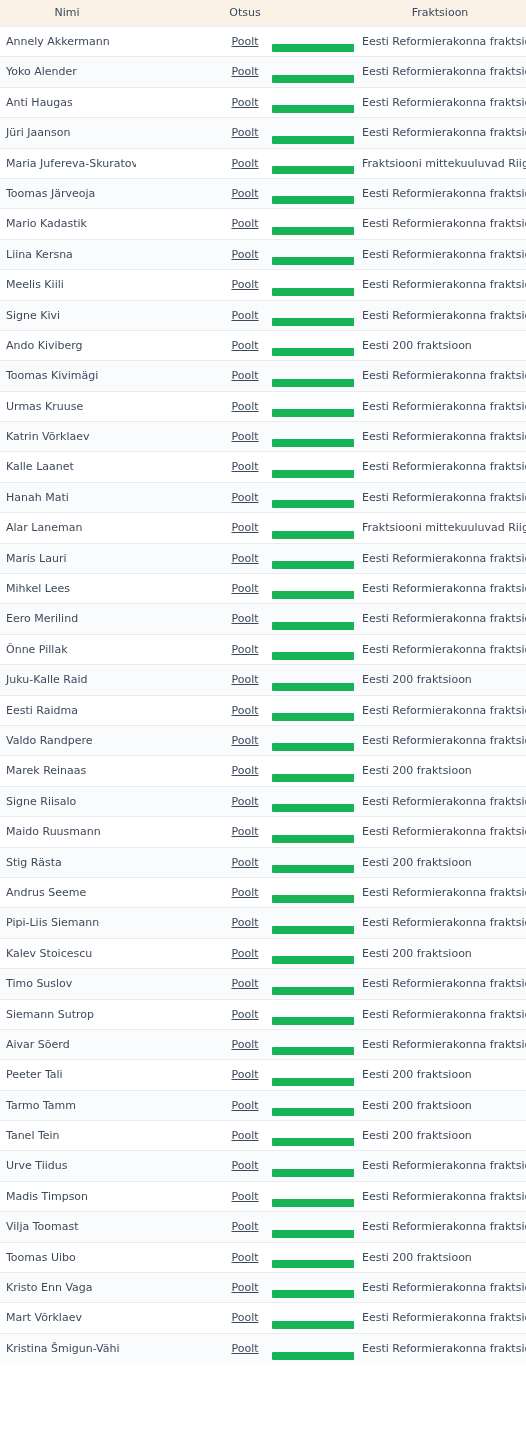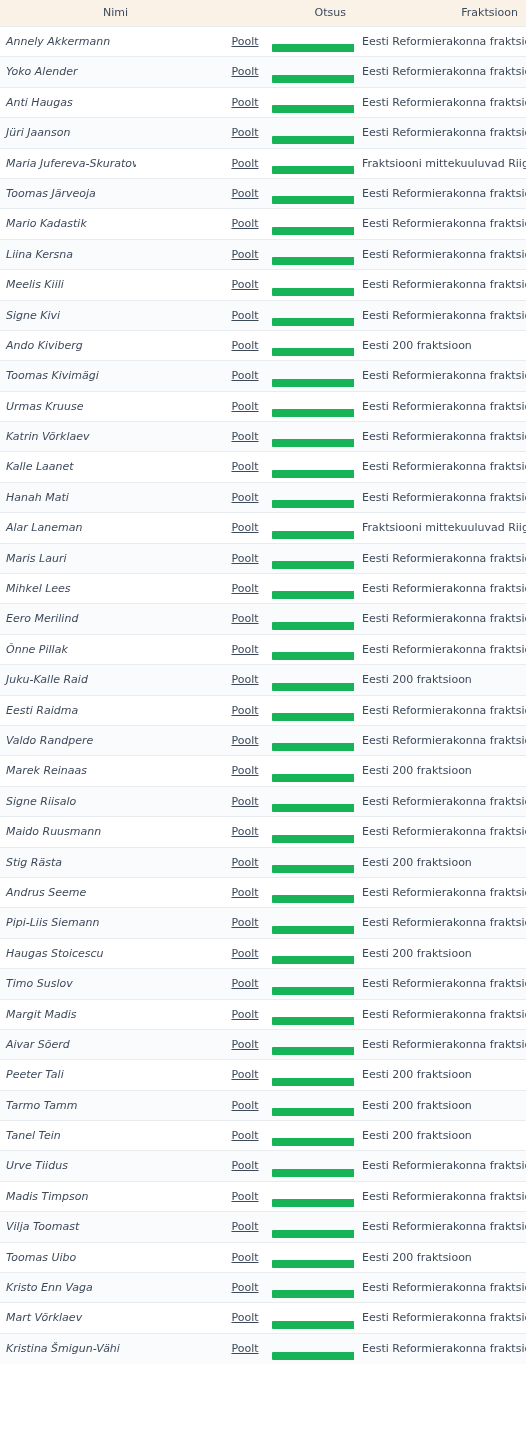--- a/index.html
+++ b/index.html
@@ -23,21 +23,21 @@
 
   .vote-table col.col-name  { width: 136px; }
   .vote-table col.col-vote  { width: 218px; }
   .vote-table col.col-frac  { width: 172px; }
 
   thead th {
     background: #faf1e7;
     color: #3d4a5c;
     font-size: 11px;
     font-weight: 400;
-    text-align: right;
+    text-align: center;
     padding: 6px 8px 7px 8px;
     height: 20px;
     box-sizing: border-box;
     white-space: nowrap;
     overflow: hidden;
   }
   thead th.th-name { padding-left: 6px; }
   thead th.th-vote { padding-left: 8px; }
   thead th.th-frac { padding-left: 8px; }
 
@@ -53,21 +53,20 @@
     overflow: hidden;
     white-space: nowrap;
   }
 
   tbody tr:nth-child(odd) td  { background: #ffffff; }
   tbody tr:nth-child(even) td { background: #fafbfc; }
 
   .cell-name {
     padding: 8px 4px 0 6px;
     line-height: 13px;
-    font-style: italic;
   }
 
   .cell-vote {
     position: relative;
     padding: 0;
   }
   .vote-label {
     display: block;
     text-align: center;
     font-size: 11px;
@@ -410,41 +409,41 @@
         <td class="cell-name">Pipi-Liis Siemann</td>
         <td class="cell-vote">
           <span class="vote-label">Poolt</span>
           <div class="vote-bar-track">
             <div class="vote-bar" style="background: rgb(22, 180, 87);"></div>
           </div>
         </td>
         <td class="cell-frac">Eesti Reformierakonna fraktsioon</td>
       </tr>
       <tr>
-        <td class="cell-name">Haugas Stoicescu</td>
+        <td class="cell-name">Kalev Stoicescu</td>
         <td class="cell-vote">
           <span class="vote-label">Poolt</span>
           <div class="vote-bar-track">
             <div class="vote-bar" style="background: rgb(22, 180, 87);"></div>
           </div>
         </td>
         <td class="cell-frac">Eesti 200 fraktsioon</td>
       </tr>
       <tr>
         <td class="cell-name">Timo Suslov</td>
         <td class="cell-vote">
           <span class="vote-label">Poolt</span>
           <div class="vote-bar-track">
             <div class="vote-bar" style="background: rgb(22, 180, 87);"></div>
           </div>
         </td>
         <td class="cell-frac">Eesti Reformierakonna fraktsioon</td>
       </tr>
       <tr>
-        <td class="cell-name">Margit Madis</td>
+        <td class="cell-name">Siemann Sutrop</td>
         <td class="cell-vote">
           <span class="vote-label">Poolt</span>
           <div class="vote-bar-track">
             <div class="vote-bar" style="background: rgb(22, 180, 87);"></div>
           </div>
         </td>
         <td class="cell-frac">Eesti Reformierakonna fraktsioon</td>
       </tr>
       <tr>
         <td class="cell-name">Aivar Sõerd</td>

